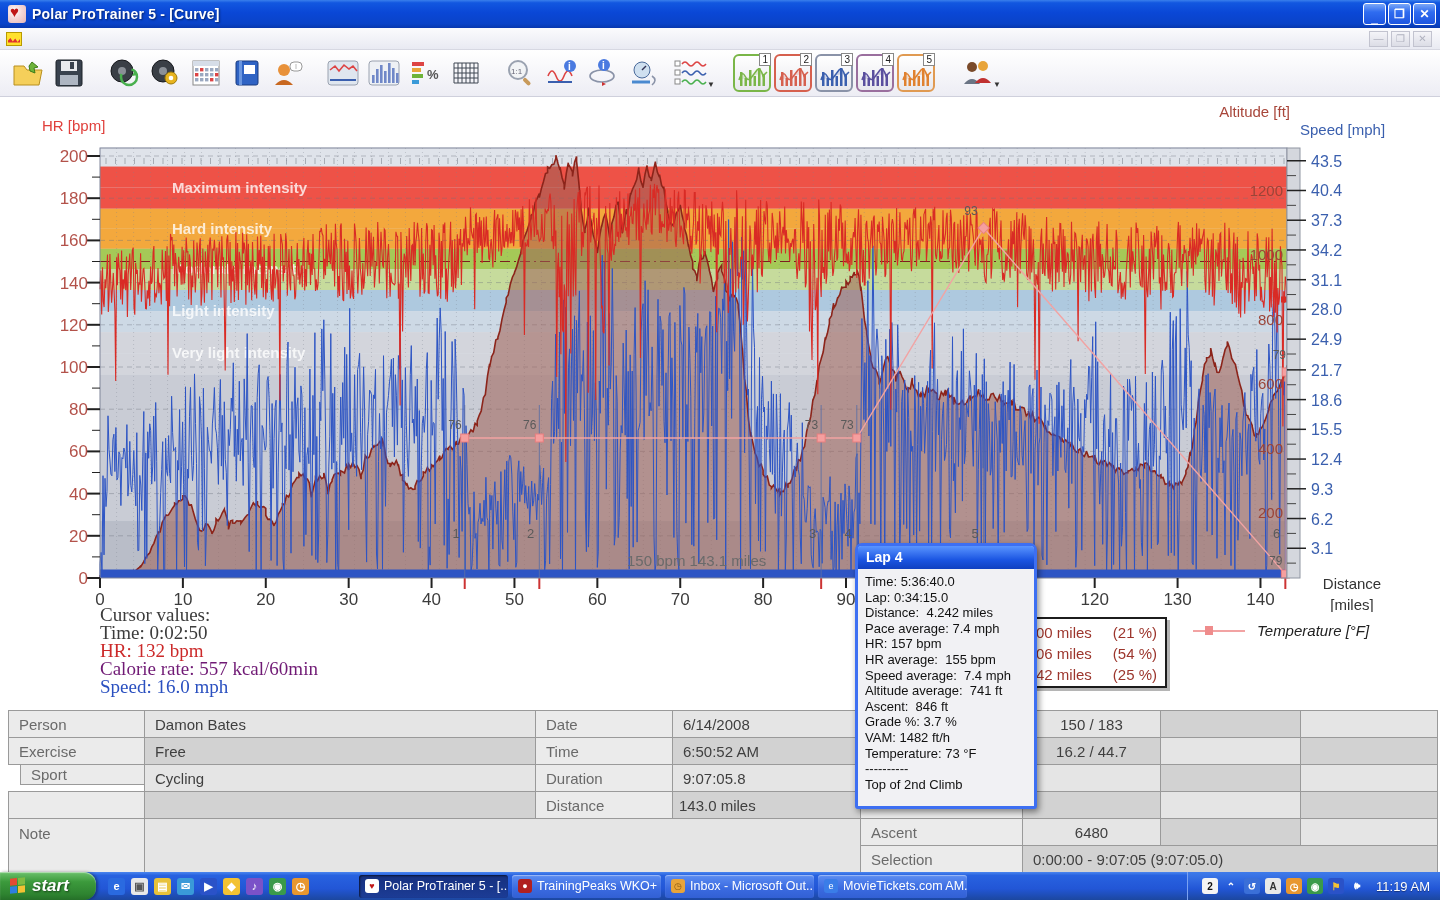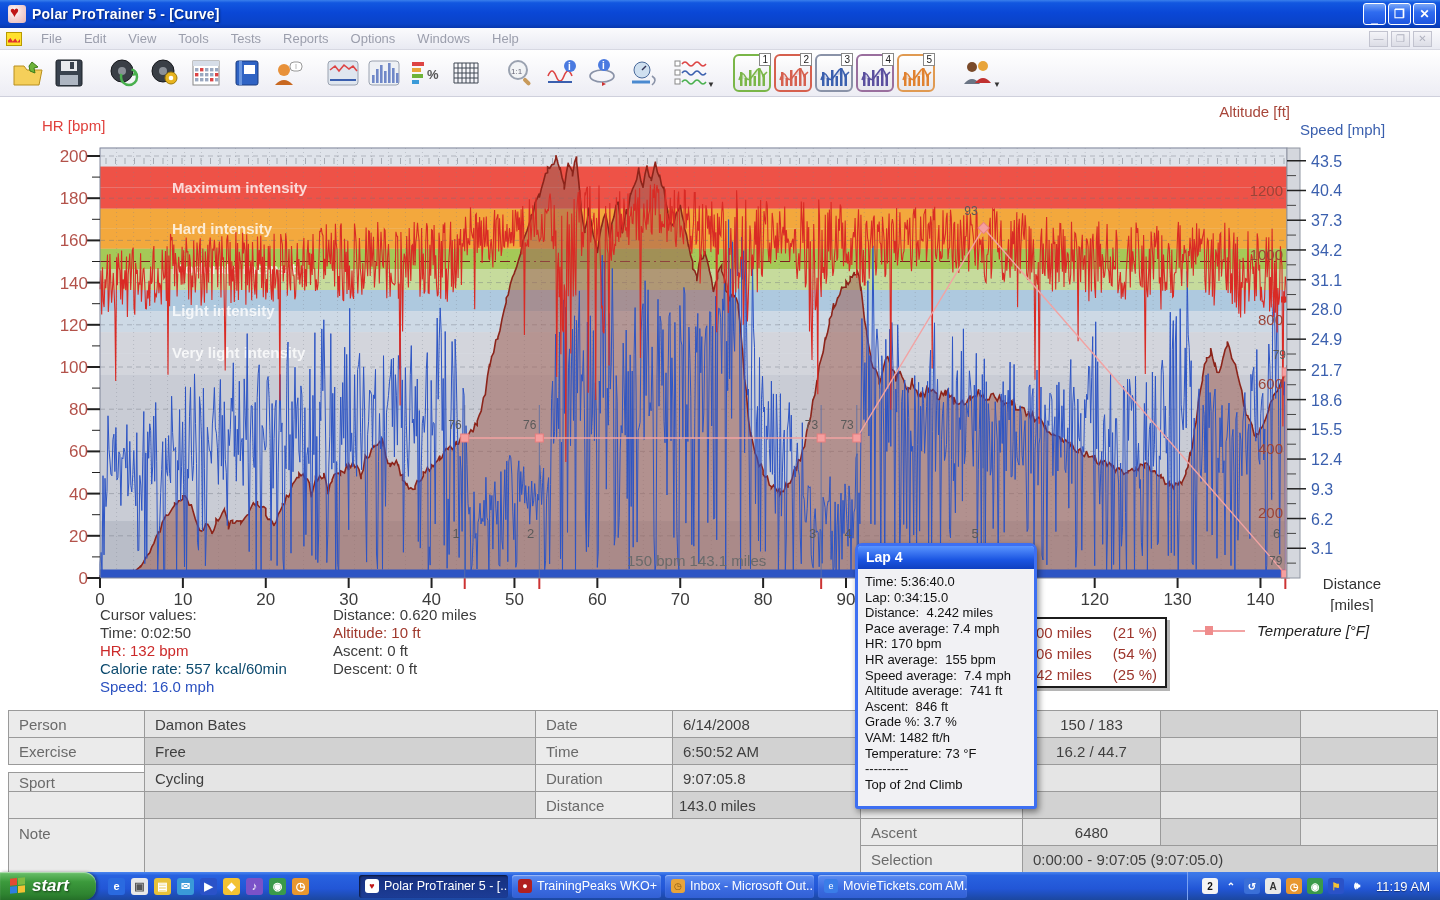--- a/index.html
+++ b/index.html
@@ -40,21 +40,21 @@
   .tb-wide { width:52px; }
   .drop-caret { position:absolute; right:2px; bottom:4px; font-size:8px; color:#333; }
   .preset { width:38px; height:38px; border-radius:6px; border:2px solid; background:linear-gradient(#ffffff,#e8e8ee); position:relative; }
   .preset .badge { position:absolute; right:-2px; top:-3px; background:#fff; border:1px solid #888; font-size:10px; line-height:11px; padding:0 2px; color:#222; }
   .preset svg { position:absolute; left:3px; top:6px; }
 
   
   #chart-svg { position:absolute; left:0; top:97px; }
 
   
-  .cursor-col { position:absolute; font-size:15px; line-height:18px; }
+  .cursor-col { position:absolute; font-size:19px; line-height:18px;font-family:Liberation Serif, serif; }
   #cursor-col1 { left:100px; top:606px; }
   #cursor-col2 { left:333px; top:606px; }
 
   
   #legend-box { position:absolute; left:1012px; top:617px; width:155px; height:71px; background:#fff;
     border:2px solid #1c1c1c; box-shadow:3px 3px 0 rgba(90,90,90,.45); z-index:5; padding:3px 8px 11px 22px; }
   .legend-line { display:flex; justify-content:space-between; color:#9c352c; font-size:15px; line-height:21px; }
   #temp-legend { position:absolute; left:1193px; top:622px; display:flex; align-items:center; z-index:4; }
   #temp-line { width:52px; height:2px; background:#f2a3a3; position:relative; margin-right:12px; }
   #temp-line i { position:absolute; left:12px; top:-4px; width:8px; height:9px; background:#ef8c8c; }
@@ -116,31 +116,20 @@
         </div>
       <div class="cap-btn">
           <span>✕</span>
         </div>
     </div>
   </div>
 
   <div id="menubar">
     <div id="child-icon">
         <i></i>
-      </div>
-    <div id="menu-items" style="display: flex;">
-        <div class="menu-item">File</div>
-        <div class="menu-item">Edit</div>
-        <div class="menu-item">View</div>
-        <div class="menu-item">Tools</div>
-        <div class="menu-item">Tests</div>
-        <div class="menu-item">Reports</div>
-        <div class="menu-item">Options</div>
-        <div class="menu-item">Windows</div>
-        <div class="menu-item">Help</div>
       </div>
     <div id="mdi-buttons">
       <div class="mdi-btn">—</div>
       <div class="mdi-btn">❐</div>
       <div class="mdi-btn">✕</div>
     </div>
   </div>
 
   <div id="toolbar">
       <div class="tb-btn">
@@ -762,28 +751,22 @@
       <line x1="1287" y1="466.1324" x2="1296" y2="466.1324" stroke="#444" stroke-width="1"></line>
       <text x="1311" y="457.2648" fill="#3a5fae" font-size="16">3.1</text>
       <text x="1290" y="20" fill="#a8463a" font-size="15" text-anchor="end">Altitude [ft]</text>
       <text x="1300" y="38" fill="#3a5fae" font-size="15">Speed [mph]</text>
     </svg>
 
   <div id="cursor-col1" class="cursor-col">
       <div style="color: rgb(60, 60, 60);">Cursor values:</div>
       <div style="color: rgb(60, 60, 60);">Time: 0:02:50</div>
       <div style="color: rgb(204, 42, 42);">HR: 132 bpm</div>
-      <div style="color: #0c4a6e; text-align: center;">Calorie rate: 557 kcal/60min</div>
+      <div style="color: #701a75; text-align: center;">Calorie rate: 557 kcal/60min</div>
       <div style="color: rgb(42, 80, 192);">Speed: 16.0 mph</div>
-    </div>
-  <div id="cursor-col2" class="cursor-col">
-      <div style="color: rgb(60, 60, 60);">Distance: 0.620 miles</div>
-      <div style="color: rgb(160, 58, 46);">Altitude: 10 ft</div>
-      <div style="color: rgb(60, 60, 60);">Ascent: 0 ft</div>
-      <div style="color: rgb(60, 60, 60);">Descent: 0 ft</div>
     </div>
 
   <div id="legend-box">
       <div class="legend-line">
         <span>00 miles</span>
         <span>(21 %)</span>
       </div>
       <div class="legend-line">
         <span>06 miles</span>
         <span>(54 %)</span>
@@ -810,21 +793,21 @@
       <div class="cell val2" style="left: 1160px; top: 710px; width: 141px; height: 28px;"></div>
       <div class="cell val" style="left: 1300px; top: 710px; width: 138px; height: 28px;"></div>
       <div class="cell lab" style="left: 8px; top: 737px; width: 137px; height: 28px;">Exercise</div>
       <div class="cell val2" style="left: 144px; top: 737px; width: 392px; height: 28px;">Free</div>
       <div class="cell lab" style="left: 535px; top: 737px; width: 138px; height: 28px;">Time</div>
       <div class="cell val2" style="left: 672px; top: 737px; width: 189px; height: 28px;">6:50:52 AM</div>
       <div class="cell lab" style="left: 860px; top: 737px; width: 163px; height: 28px;"></div>
       <div class="cell val2 center" style="left: 1022px; top: 737px; width: 139px; height: 28px;">16.2 / 44.7</div>
       <div class="cell val" style="left: 1160px; top: 737px; width: 141px; height: 28px;"></div>
       <div class="cell val2" style="left: 1300px; top: 737px; width: 138px; height: 28px;"></div>
-      <div class="cell lab" style="left: 8px; top: 764px; width: 137px; height: 21px; margin-top: 8px;">Sport</div>
+      <div class="cell lab" style="left: 20px; top: 764px; width: 137px; height: 21px;">Sport</div>
       <div class="cell val" style="left: 144px; top: 764px; width: 392px; height: 28px;">Cycling</div>
       <div class="cell lab" style="left: 535px; top: 764px; width: 138px; height: 28px;">Duration</div>
       <div class="cell val" style="left: 672px; top: 764px; width: 189px; height: 28px;">9:07:05.8</div>
       <div class="cell lab" style="left: 860px; top: 764px; width: 163px; height: 28px;"></div>
       <div class="cell val" style="left: 1022px; top: 764px; width: 139px; height: 28px;"></div>
       <div class="cell val2" style="left: 1160px; top: 764px; width: 141px; height: 28px;"></div>
       <div class="cell val" style="left: 1300px; top: 764px; width: 138px; height: 28px;"></div>
       <div class="cell lab" style="left: 8px; top: 791px; width: 137px; height: 28px;"></div>
       <div class="cell val2" style="left: 144px; top: 791px; width: 392px; height: 28px;"></div>
       <div class="cell lab" style="left: 535px; top: 791px; width: 138px; height: 28px;">Distance</div>
@@ -843,21 +826,21 @@
       <div class="cell val2" style="left: 1022px; top: 845px; width: 416px; height: 28px;">0:00:00 - 9:07:05 (9:07:05.0)</div>
     </div>
 
   <div id="lap-tip">
     <div id="lap-tip-title">Lap 4</div>
     <div id="lap-tip-body">
         <div>Time: 5:36:40.0</div>
         <div>Lap: 0:34:15.0</div>
         <div>Distance:  4.242 miles</div>
         <div>Pace average: 7.4 mph</div>
-        <div>HR: 170 bpm</div>
+        <div>HR: 157 bpm</div>
         <div>HR average:  155 bpm</div>
         <div>Speed average:  7.4 mph</div>
         <div>Altitude average:  741 ft</div>
         <div>Ascent:  846 ft</div>
         <div>Grade %: 3.7 %</div>
         <div>VAM: 1482 ft/h</div>
         <div>Temperature: 73 °F</div>
         <div>----------</div>
         <div>Top of 2nd Climb</div>
       </div>

